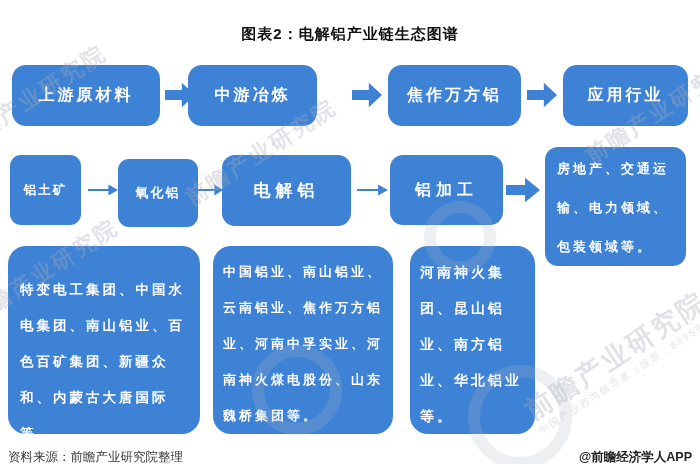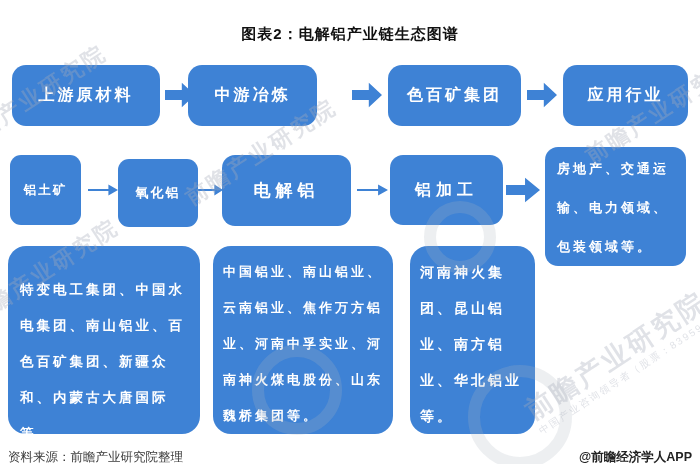--- a/index.html
+++ b/index.html
@@ -147,21 +147,21 @@
 <body>
 
 <div class="canvas">
 
   <div class="title">图表2：电解铝产业链生态图谱</div>
 
   <div class="box r1 b-up">上游原材料</div>
   <div class="arrow-block a-r1 a1"></div>
   <div class="box r1 b-mid">中游冶炼</div>
   <div class="arrow-block a-r1 a2"></div>
-  <div class="box r1 b-down">色百矿集团</div>
+  <div class="box r1 b-down">焦作万方铝</div>
   <div class="arrow-block a-r1 a3"></div>
   <div class="box r1 b-app">应用行业</div>
 
   <div class="box b-ore">铝土矿</div>
   <div class="arrow-thin a-r2 t1"></div>
   <div class="box b-oxide">氧化铝</div>
   <div class="arrow-thin a-r2 t2"></div>
   <div class="box b-elec">电解铝</div>
   <div class="arrow-thin a-r2 t3"></div>
   <div class="box b-proc">铝加工</div>

